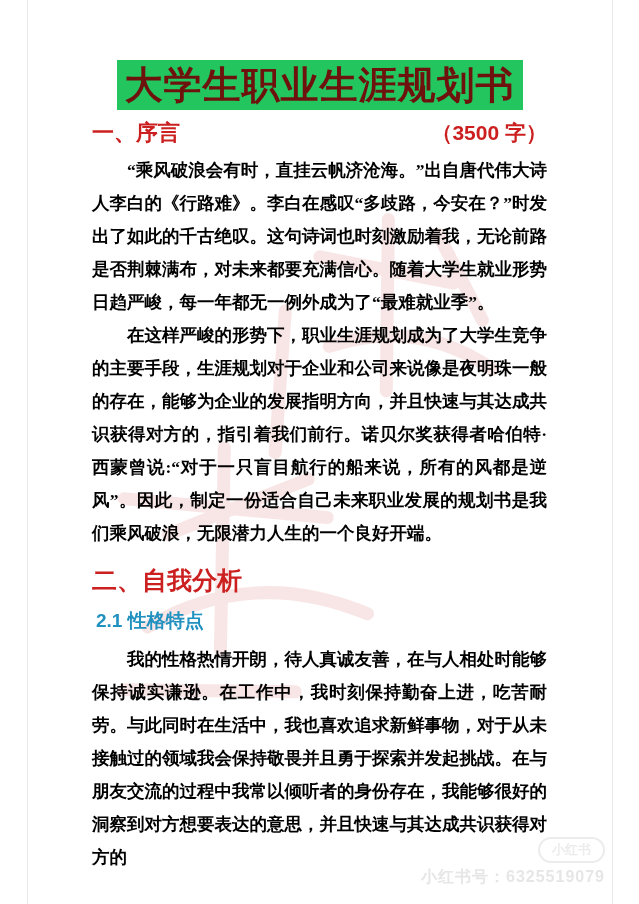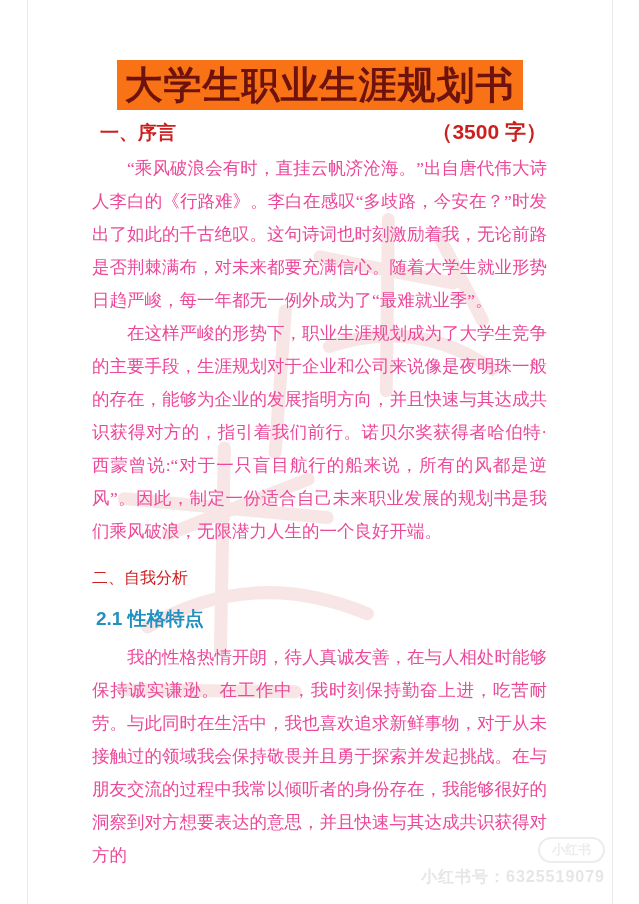--- a/index.html
+++ b/index.html
@@ -27,67 +27,66 @@
     pointer-events: none;
     transform: rotate(-6deg);
   }
 
   .content { position: relative; padding: 60px 92px 0 92px; }
 
   .title-wrap { text-align: center; margin: 0 0 8px 0; }
   .title {
     display: inline-block;
     margin: 0;
-    background: #f97316;
+    background: #22c55e;
     color: #6e120d;
     font-family: "Liberation Sans", "DejaVu Sans", sans-serif;
     font-weight: 800;
     font-size: 38px;
     line-height: 50px;
     padding: 0 8px;
     letter-spacing: 1px;
     white-space: nowrap;
   }
 
   .sec-head-row {
     display: flex;
     justify-content: space-between;
     align-items: baseline;
     margin: 6px 0 6px 0;
   }
   .red-heading {
     color: #cc1f1f;
     font-family: "Liberation Sans", "DejaVu Sans", sans-serif;
     font-weight: 800;
-    font-size: 19px;
-    margin-left: 8px;
+    font-size: 22px;
   }
   .word-count {
     color: #cc1f1f;
     font-family: "Liberation Sans", "DejaVu Sans", sans-serif;
     font-weight: 800;
     font-size: 21px;
   }
 
   .body-para {
     margin: 0;
     font-size: 17.5px;
     line-height: 33px;
     text-indent: 2em;
     text-align: justify;
-    font-weight: 400;
-    color: #ec4899;
+    font-weight: 700;
+    color: #000000;
   }
 
   .h2-red {
     margin: 17px 0 16px 0;
     color: #cc1f1f;
     font-family: "Liberation Sans", "DejaVu Sans", sans-serif;
-    font-weight: 400;
-    font-size: 16px;
+    font-weight: 700;
+    font-size: 25px;
     line-height: 26px;
   }
   .h3-blue {
     margin: 12px 0 0 4px;
     color: #2191c0;
     font-family: "Liberation Sans", "DejaVu Sans", sans-serif;
     font-weight: 800;
     font-size: 19px;
     line-height: 24px;
   }

